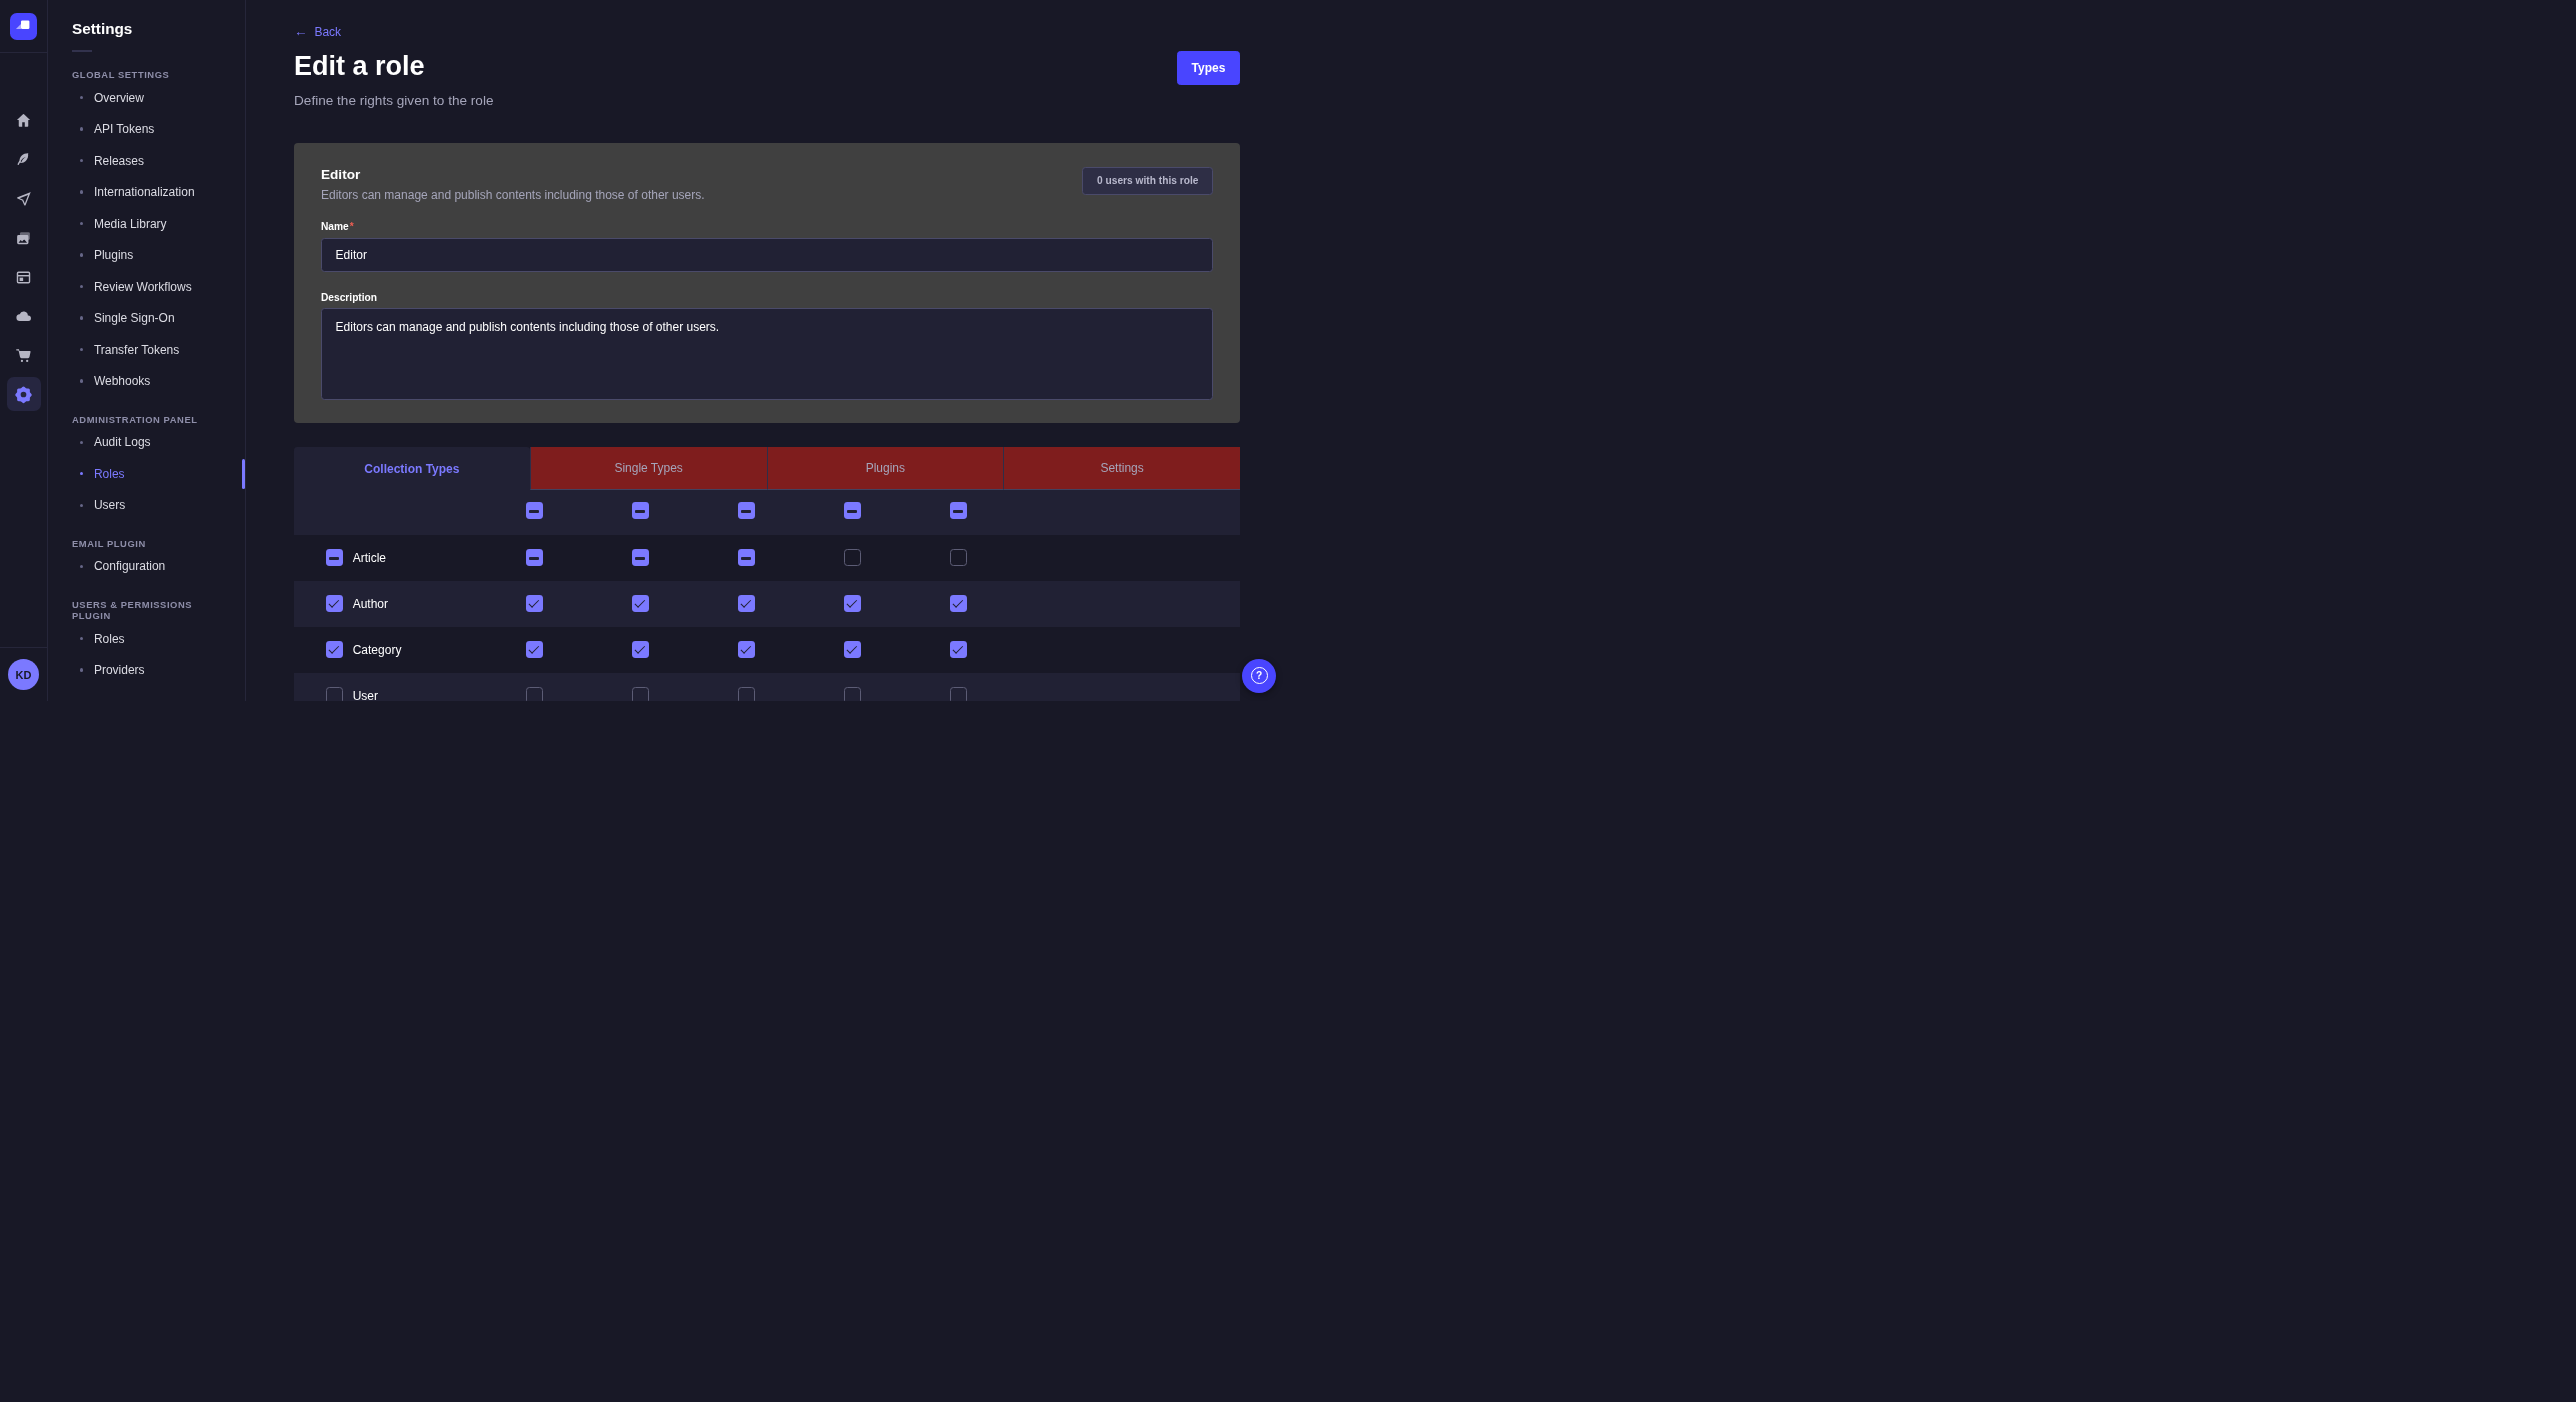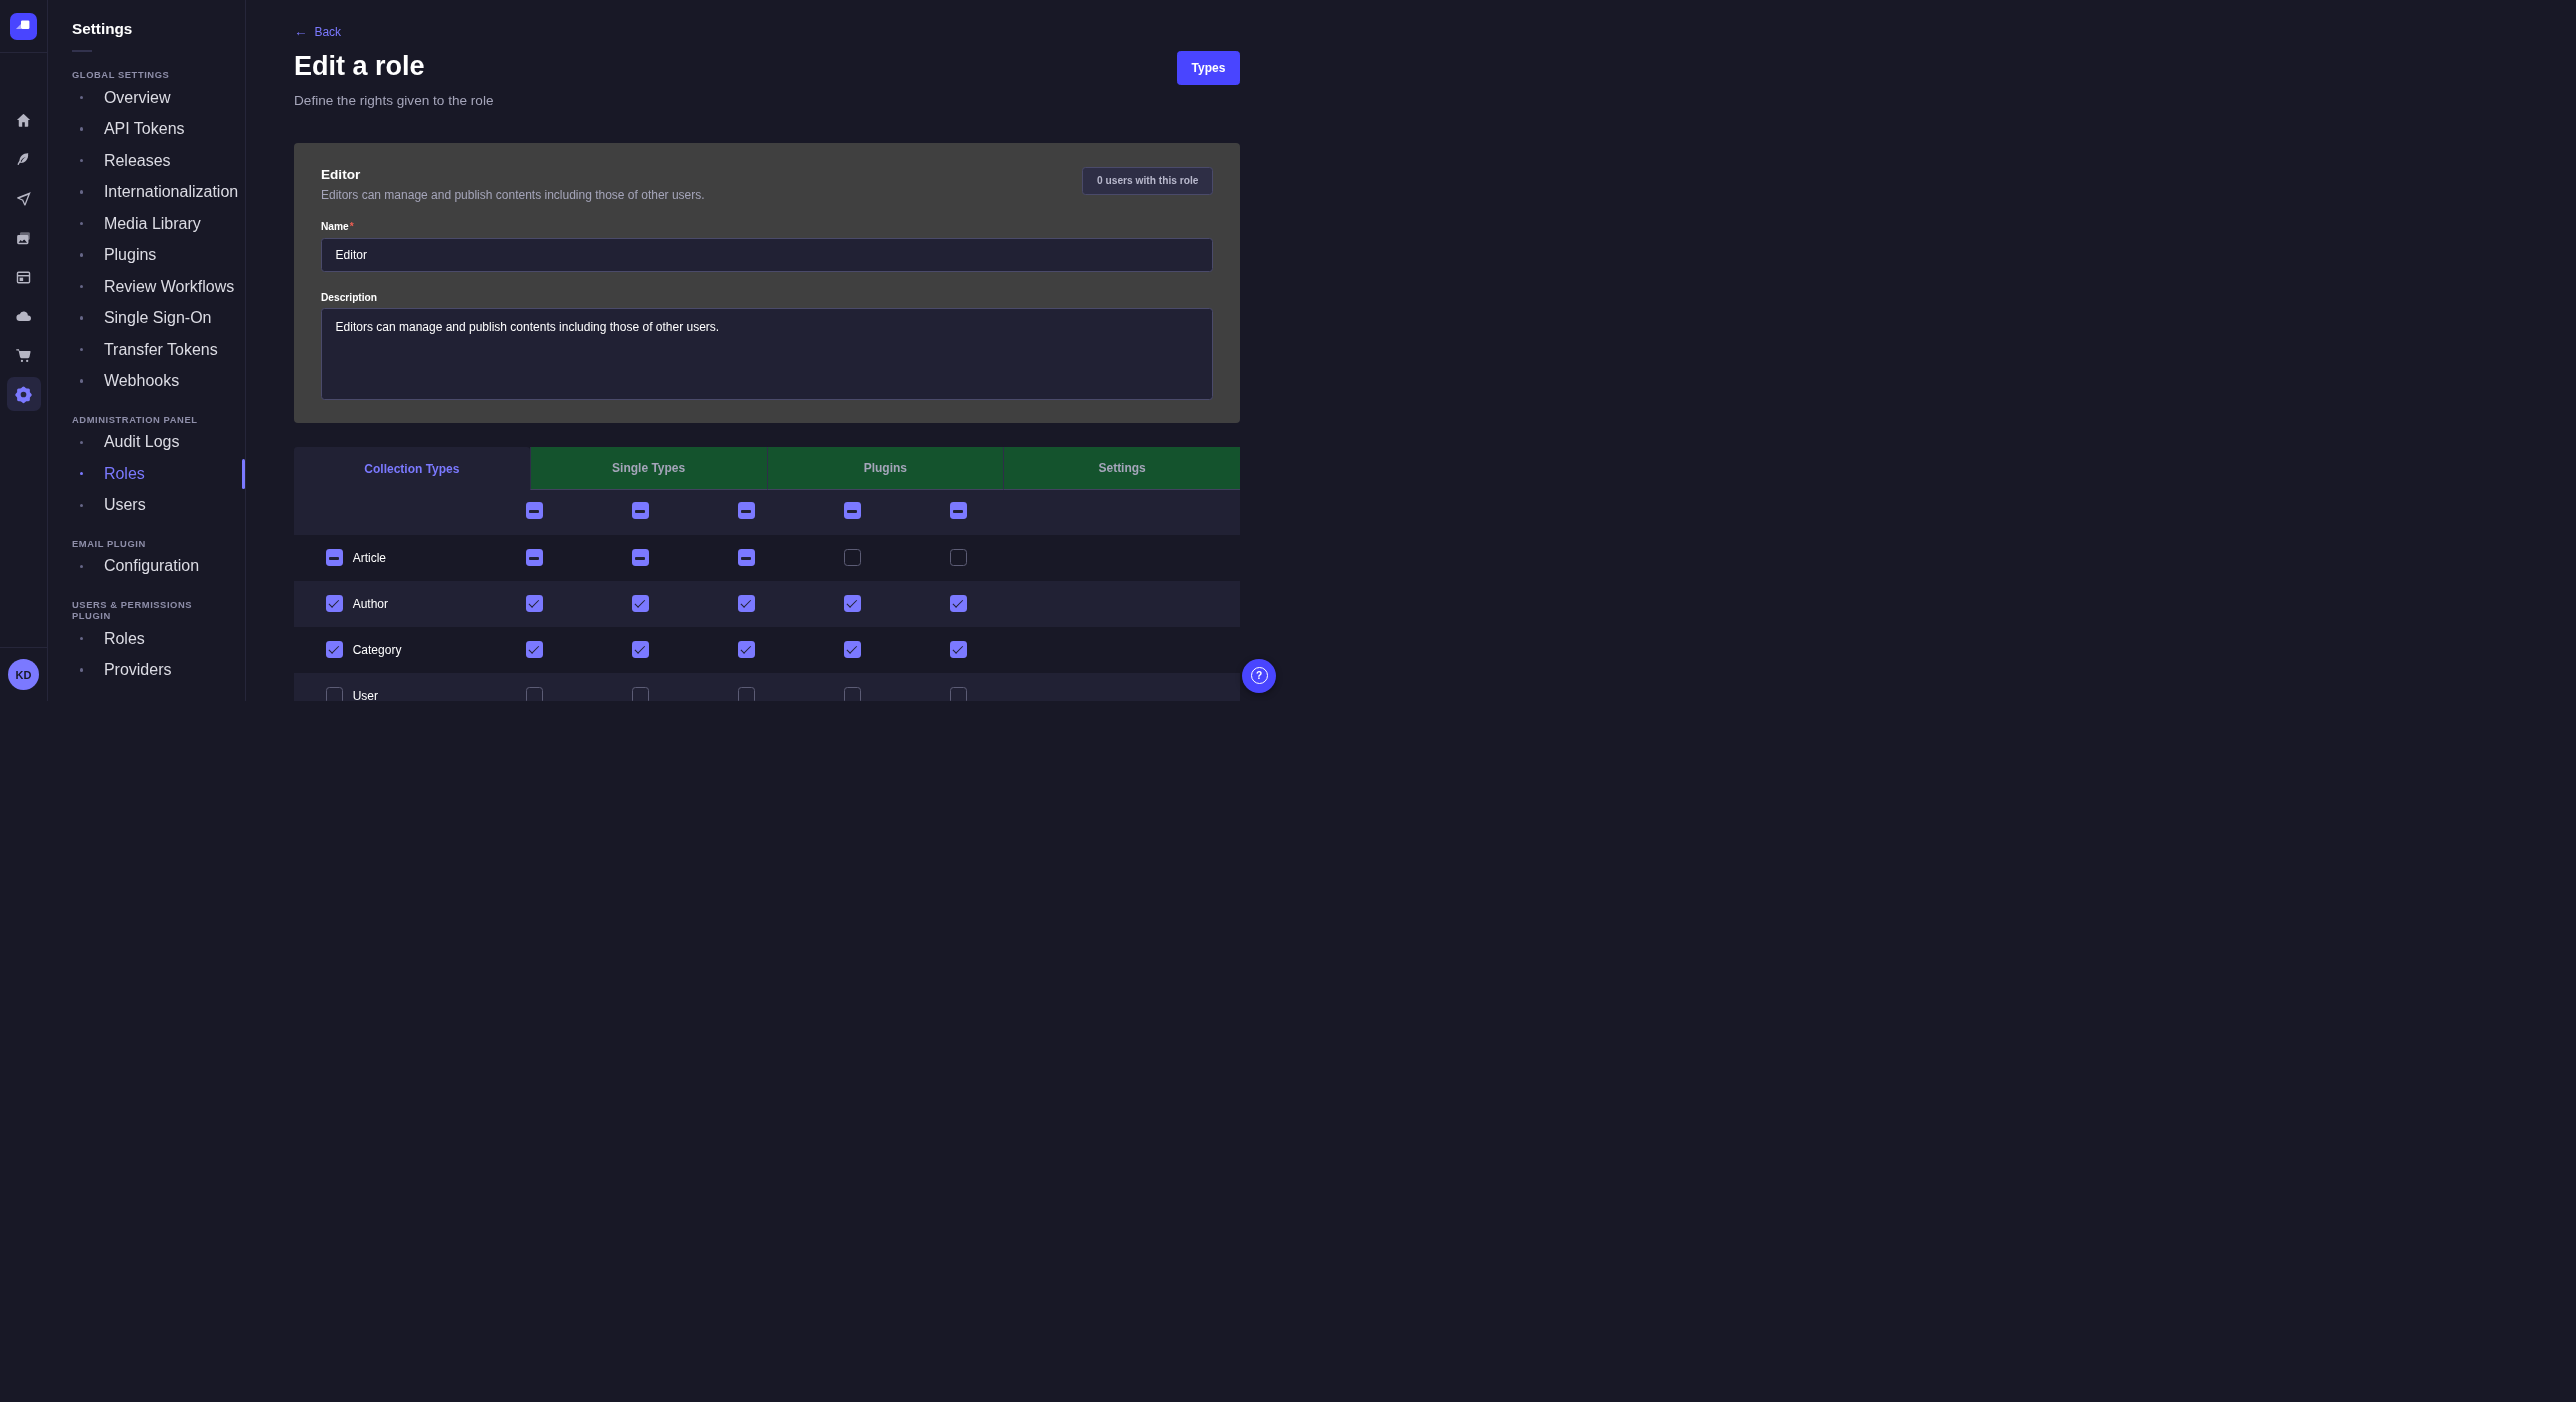--- a/index.html
+++ b/index.html
@@ -44,22 +44,22 @@
     width:198px; min-width:198px; height:100%; background:#181826;
     border-right:0.9px solid #26263a; padding-top:20.4px; overflow:hidden;
   }
   .sidenav-title { font-size:15.3px; font-weight:700; padding:0 24px; }
   .title-dash { width:20.4px; height:1.7px; background:#32324d; margin:12px 0 3.4px 24px; }
   .side-section-label {
     font-size:9.4px; font-weight:700; letter-spacing:.06em; color:#8e8ea9;
     margin:17px 24px 1.7px;
   }
   .side-item {
-    position:relative; height:31.5px; display:flex; align-items:center; gap:21px;
-    padding-left:31.5px; font-size:16px; color:#dcdce4; cursor:pointer;
+    position:relative; height:31.5px; display:flex; align-items:center; gap:11px;
+    padding-left:31.5px; font-size:12px; color:#dcdce4; cursor:pointer;
   }
   .side-item .dot { width:3.4px; height:3.4px; border-radius:50%; background:#666687; }
   .side-item.active { color:#7b79ff; }
   .side-item.active .dot { background:#7b79ff; }
   .side-item .active-bar {
     position:absolute; right:0; top:0.9px; width:2.6px; height:30px; background:#7b79ff; border-radius:1.7px;
   }
   
   main { flex:1; position:relative; height:100%; overflow:hidden; }
   .content { padding:24px 48px 0; }
@@ -96,22 +96,22 @@
   }
   .textarea {
     width:100%; height:92px; background:#212134; border:0.9px solid #4a4a6a; border-radius:3.4px;
     color:#fff; font-size:12px; padding:10.2px 13.6px; resize:none; outline:none; line-height:1.45;
     font-family:"Liberation Sans", sans-serif;
   }
   
   .tabs { display:flex; margin-top:24px; }
   .tab {
     flex:1; height:43px; display:flex; align-items:center; justify-content:center;
-    font-size:12px; color:#a5a5ba; cursor:pointer; background:#14532d;
-    border-bottom:0.9px solid #42425f; border-left:0.9px solid #2e2e48;font-weight:bold;
+    font-size:12px; color:#a5a5ba; cursor:pointer; background:#7f1d1d;
+    border-bottom:0.9px solid #42425f; border-left:0.9px solid #2e2e48;
   }
   .tab:first-child { border-left:none; }
   .tab.active {
     background:#212134; color:#7b79ff; font-weight:700;
     border-bottom:none; border-radius:3.4px 3.4px 0 0;
   }
   .panel { background:#212134; border-radius:0 0 3.4px 3.4px; padding-bottom:0; }
   .grid-row { display:grid; grid-template-columns:187px repeat(5,106px) 1fr; align-items:center; }
   .col-headers { padding-top:19px; }
   .col-header {

